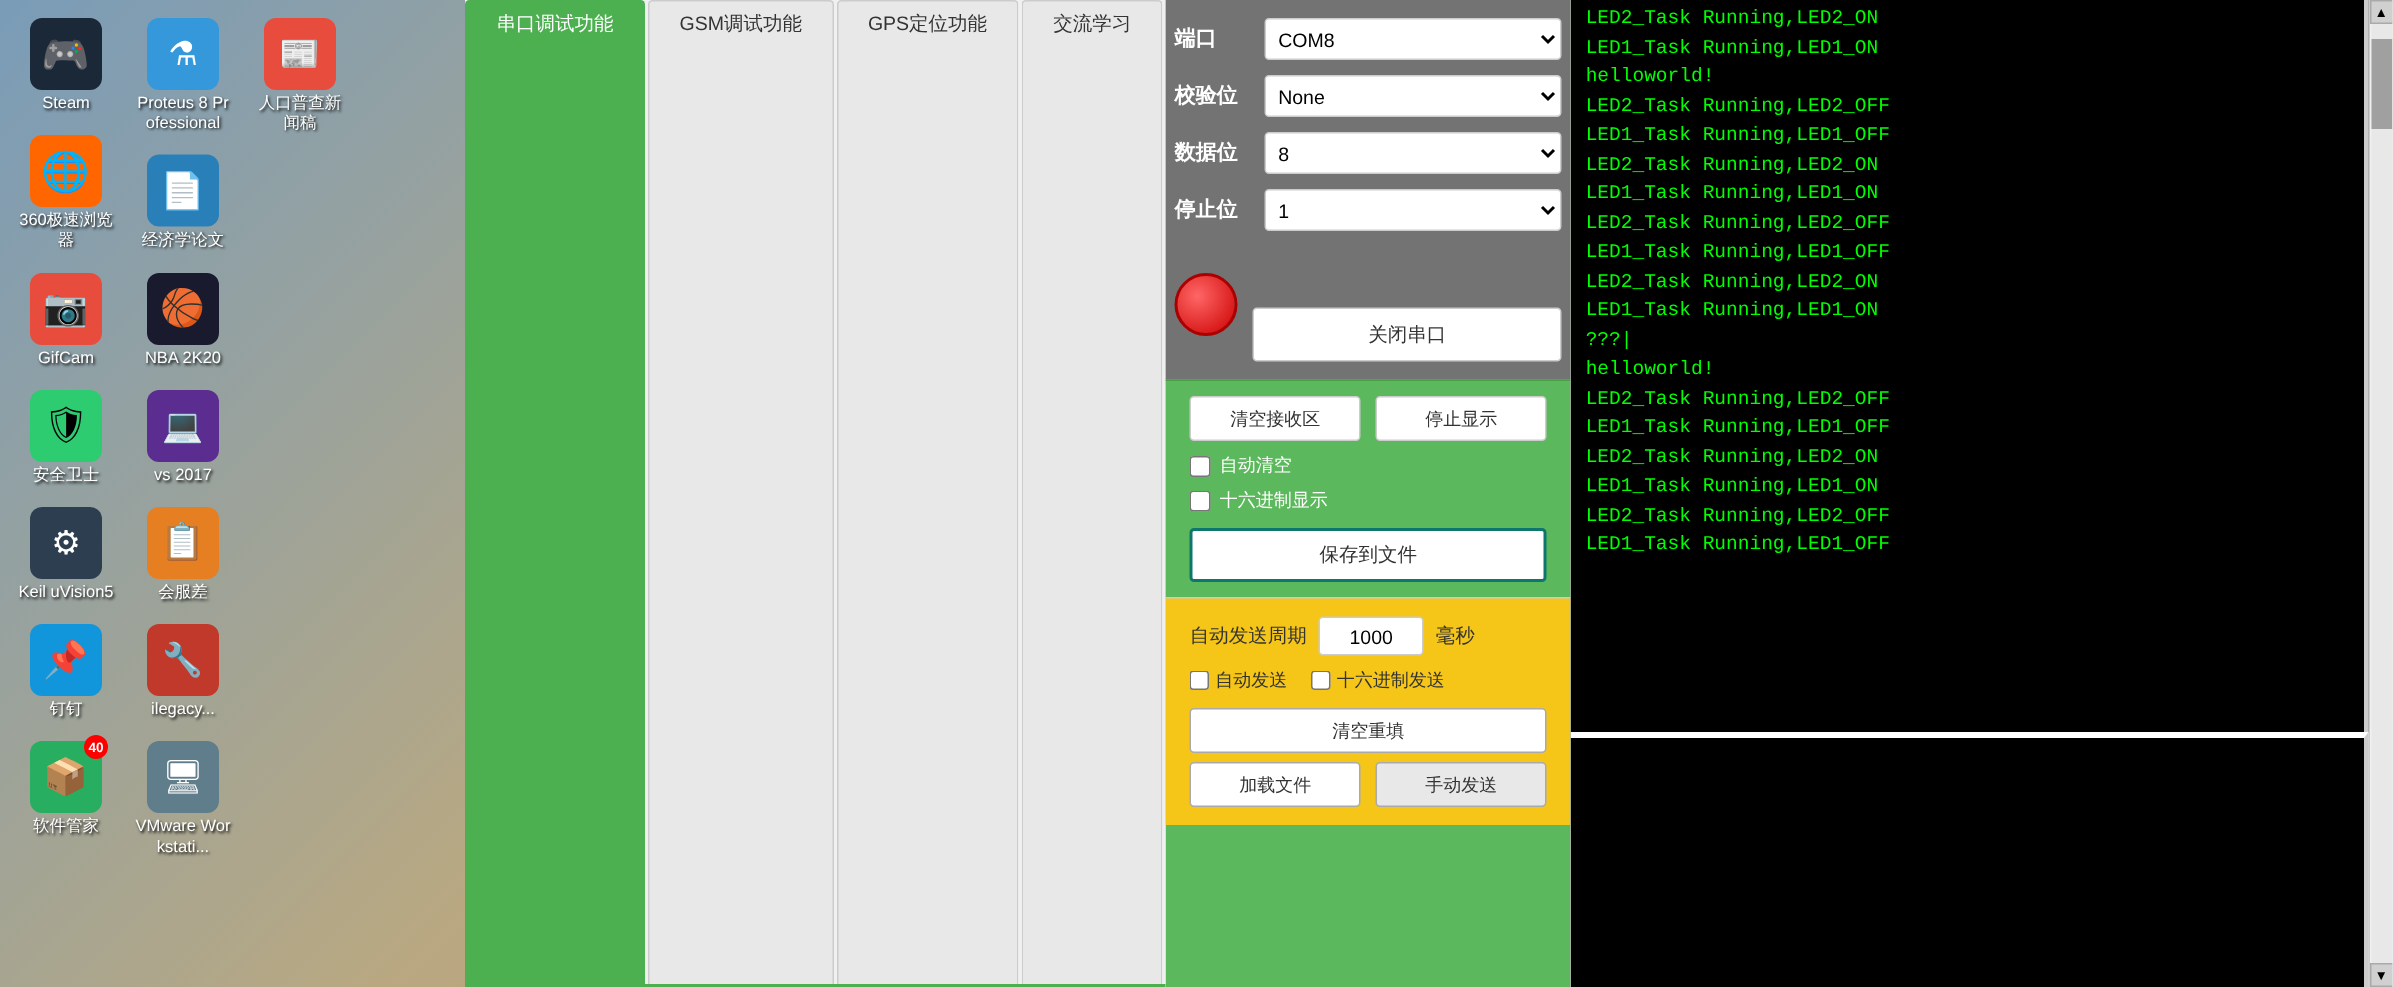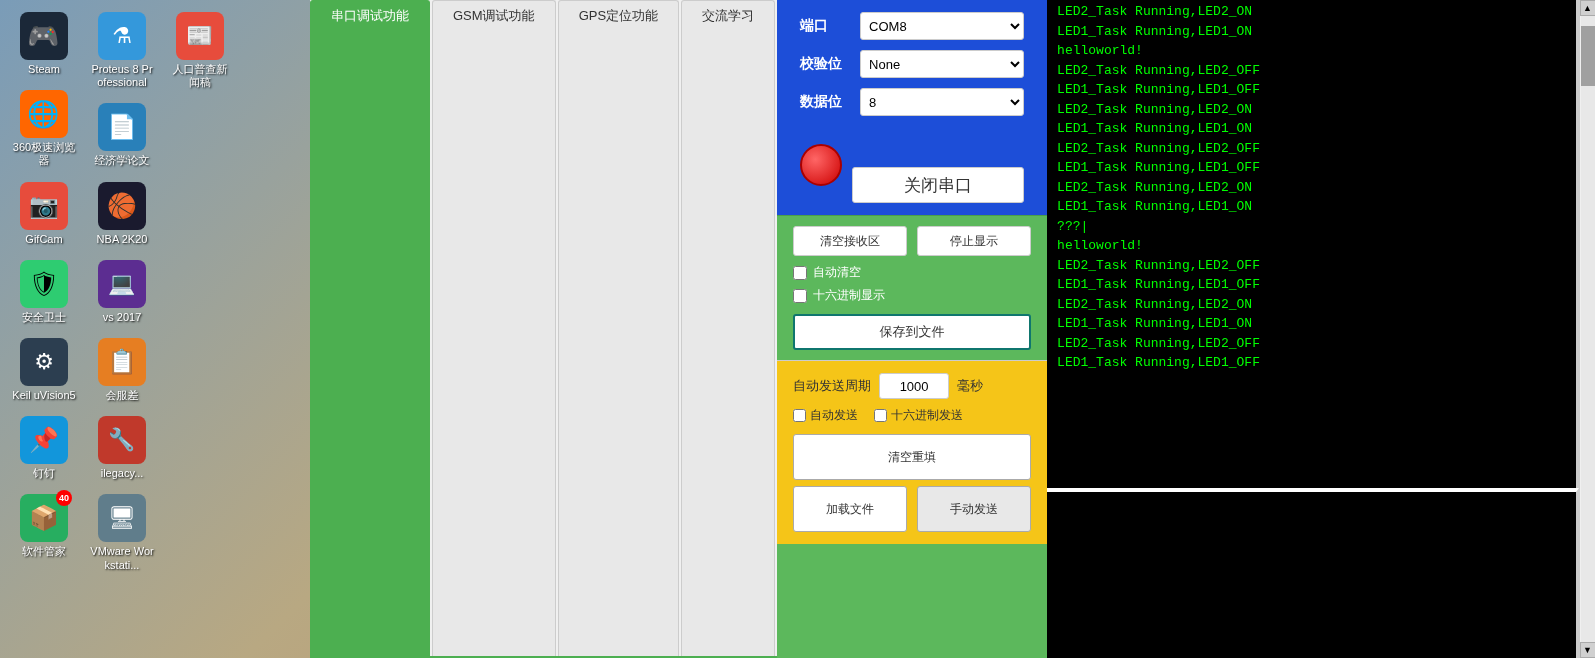--- a/index.html
+++ b/index.html
@@ -132,22 +132,22 @@
       width: 270px;
       background: #5cb85c;
       flex-shrink: 0;
       display: flex;
       flex-direction: column;
       padding: 0;
     }
 
     
     .config-section {
-      background: #1d4ed8;
-      padding: 12px 23px;
+      background: #737373;
+      padding: 12px 6px;
       flex-shrink: 0;
     }
 
     .config-row {
       display: flex;
       align-items: center;
       margin-bottom: 10px;
     }
 
     .config-label {
@@ -185,21 +185,21 @@
       flex-shrink: 0;
       cursor: pointer;
     }
 
     .btn-close-port {
       flex: 1;
       height: 36px;
       background: #fff;
       border: 1px solid #ccc;
       border-radius: 3px;
-      font-size: 17px;
+      font-size: 13px;
       cursor: pointer;
       color: #333;
       margin-top: 41px;
     }
 
     
     .recv-section {
       background: #5cb85c;
       padding: 10px 16px;
       border-top: 1px solid #4a9f4a;
@@ -302,21 +302,21 @@
       cursor: pointer;
     }
 
     .send-action-row {
       display: flex;
       gap: 10px;
     }
 
     .btn-yellow-action {
       flex: 1;
-      height: 46px;
+      height: 30px;
       background: #fff;
       border: 1px solid #aaa;
       border-radius: 3px;
       font-size: 12px;
       cursor: pointer;
       color: #333;
     }
 
     
     .right-area {
@@ -509,20 +509,26 @@
             </select>
           </div>
 
           <div class="config-row">
             <span class="config-label">数据位</span>
             <select class="config-select">
               <option>8</option>
             </select>
           </div>
 
+          <div class="config-row">
+            <span class="config-label">停止位</span>
+            <select class="config-select">
+              <option>1</option>
+            </select>
+          </div>
 
           <div class="conn-row">
             <div class="red-circle"></div>
             <button class="btn-close-port">关闭串口</button>
           </div>
 
         </div>
 
         <div class="recv-section">
 

